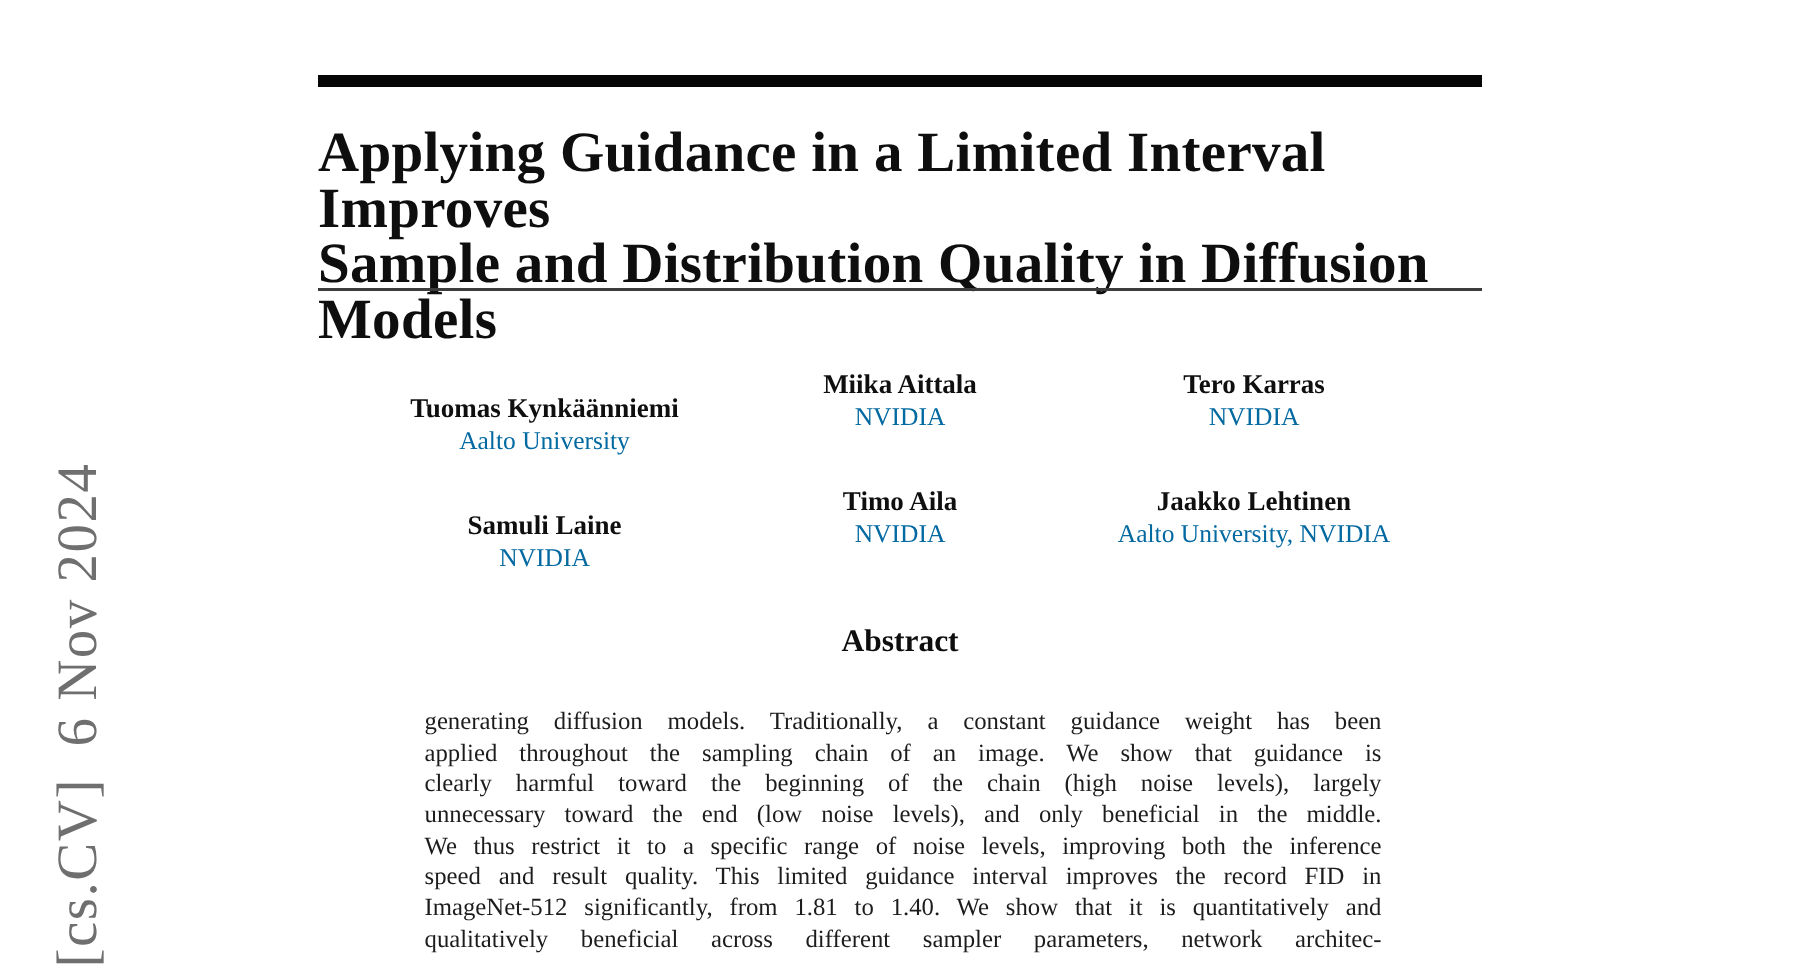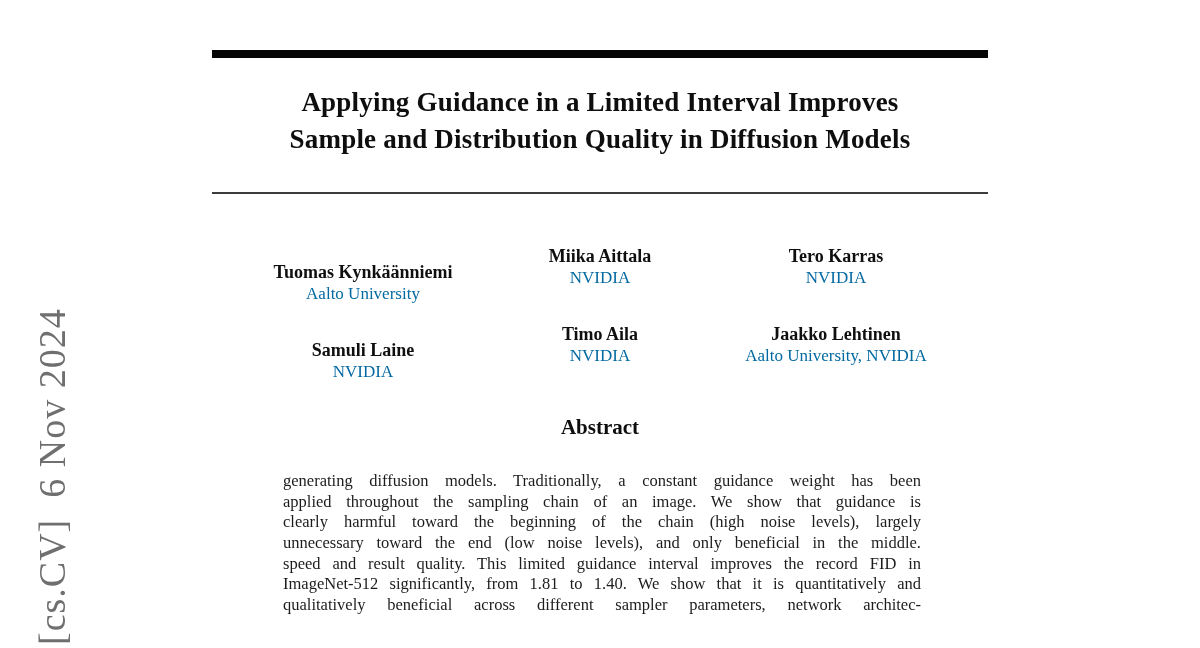--- a/index.html
+++ b/index.html
@@ -36,23 +36,22 @@
     width: 776px;
     height: 8px;
     background: #060606;
   }
   .title {
     position: absolute;
     left: 212px;
     top: 84px;
     width: 776px;
     margin: 0;
-    text-align: center;
     font-weight: bold;
-    font-size: 27px;
+    font-size: 38px;
     line-height: 37px;
     color: #0e0e0e;
     letter-spacing: 0.2px;
   }
   .rule-thin {
     position: absolute;
     left: 212px;
     top: 192px;
     width: 776px;
     height: 2px;
@@ -146,18 +145,19 @@
     <div class="author-affil">Aalto University, NVIDIA</div>
   </div>
 
   <div class="abstract-heading">Abstract</div>
 
   <div class="abstract">
     <div class="abs-line">generating diffusion models. Traditionally, a constant guidance weight has been</div>
     <div class="abs-line">applied throughout the sampling chain of an image. We show that guidance is</div>
     <div class="abs-line">clearly harmful toward the beginning of the chain (high noise levels), largely</div>
     <div class="abs-line">unnecessary toward the end (low noise levels), and only beneficial in the middle.</div>
+    <div class="abs-line">We thus restrict it to a specific range of noise levels, improving both the inference</div>
     <div class="abs-line">speed and result quality. This limited guidance interval improves the record FID in</div>
     <div class="abs-line">ImageNet-512 significantly, from 1.81 to 1.40. We show that it is quantitatively and</div>
     <div class="abs-line">qualitatively beneficial across different sampler parameters, network architec-</div>
   </div>
 
 </div>
 
 </body></html>

